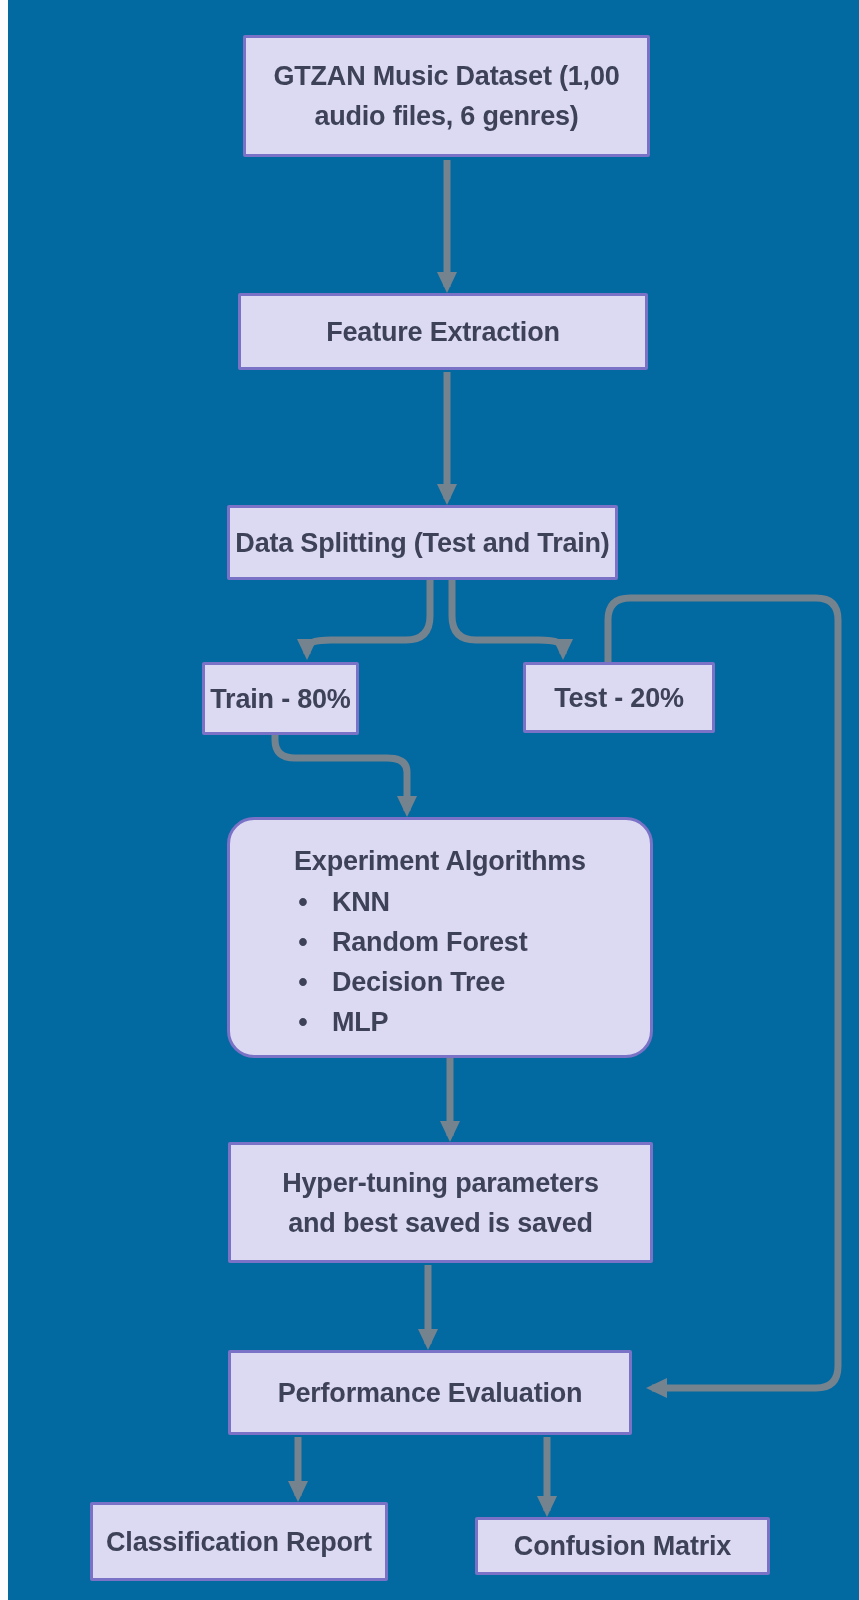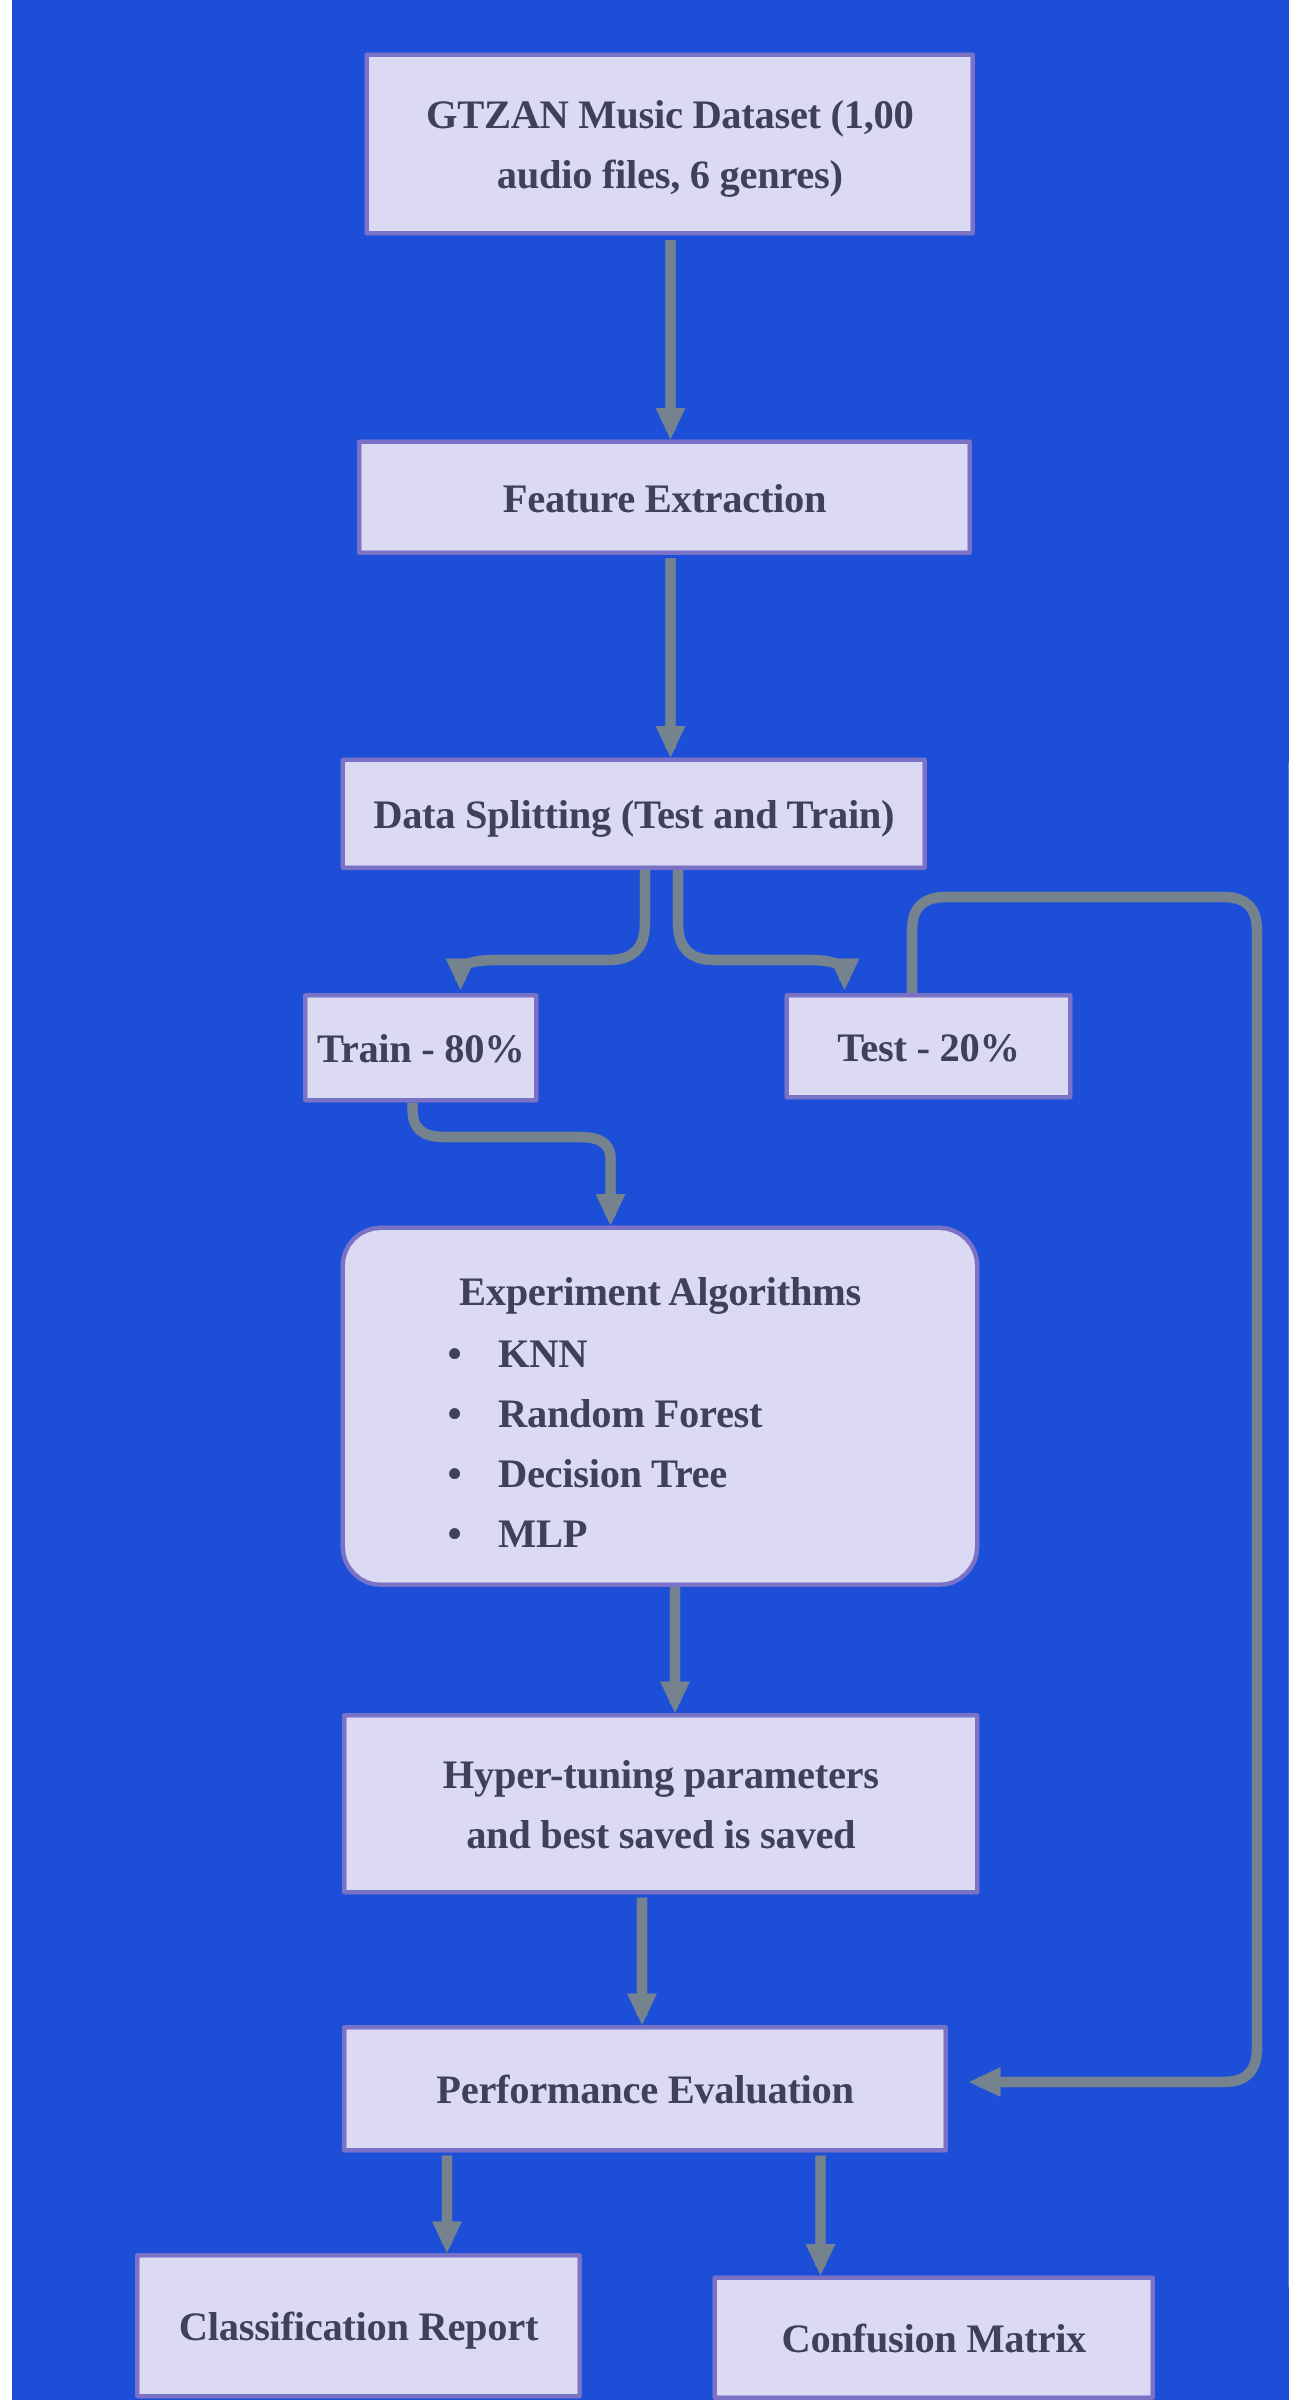--- a/index.html
+++ b/index.html
@@ -5,22 +5,21 @@
   html, body { margin: 0; padding: 0; }
   body {
     width: 859px; height: 1600px;
     background: #eef1f6;
     font-family: "Liberation Sans", sans-serif;
     overflow: hidden;
   }
   #stage {
     position: relative;
     width: 859px; height: 1600px;
-    background: #1d4ed8;
-    font-family: Liberation Serif, serif;
+    background: #0369a1;
   }
   #left-edge {
     position: absolute; left: 0; top: 0;
     width: 8px; height: 1600px;
     background: #fcfdfe;
   }
   #edges-svg { position: absolute; left: 0; top: 0; }
   #edges-svg path.edge {
     fill: none;
     stroke: #75838e;
@@ -48,22 +47,22 @@
 
   #dataset     { left: 243px; top: 35px;   width: 407px; height: 122px; }
   #feature     { left: 238px; top: 293px;  width: 410px; height: 77px;  }
   #split       { left: 227px; top: 505px;  width: 391px; height: 75px;  }
   #train       { left: 202px; top: 662px;  width: 157px; height: 73px;  }
   #test        { left: 475px; top: 662px;  width: 192px; height: 71px; margin-left: 48px;  }
   #experiment  { left: 227px; top: 817px;  width: 426px; height: 241px;
                  justify-content: flex-start; padding-top: 20px; border-radius: 27px; }
   #hyper       { left: 228px; top: 1142px; width: 425px; height: 121px; }
   #performance { left: 228px; top: 1350px; width: 404px; height: 85px;  }
-  #report      { left: 90px;  top: 1502px; width: 298px; height: 97px; justify-content: center;  }
-  #confusion   { left: 475px; top: 1517px; width: 295px; height: 83px;  }
+  #report      { left: 90px;  top: 1502px; width: 298px; height: 79px; justify-content: center;  }
+  #confusion   { left: 475px; top: 1517px; width: 295px; height: 58px;  }
 
   #experiment .exp-title { line-height: 42px; white-space: nowrap; }
   #experiment ul.exp-list {
     list-style: none;
     margin: 0; padding: 0;
     align-self: stretch;
     text-align: left;
   }
   #experiment ul.exp-list li {
     display: flex;

